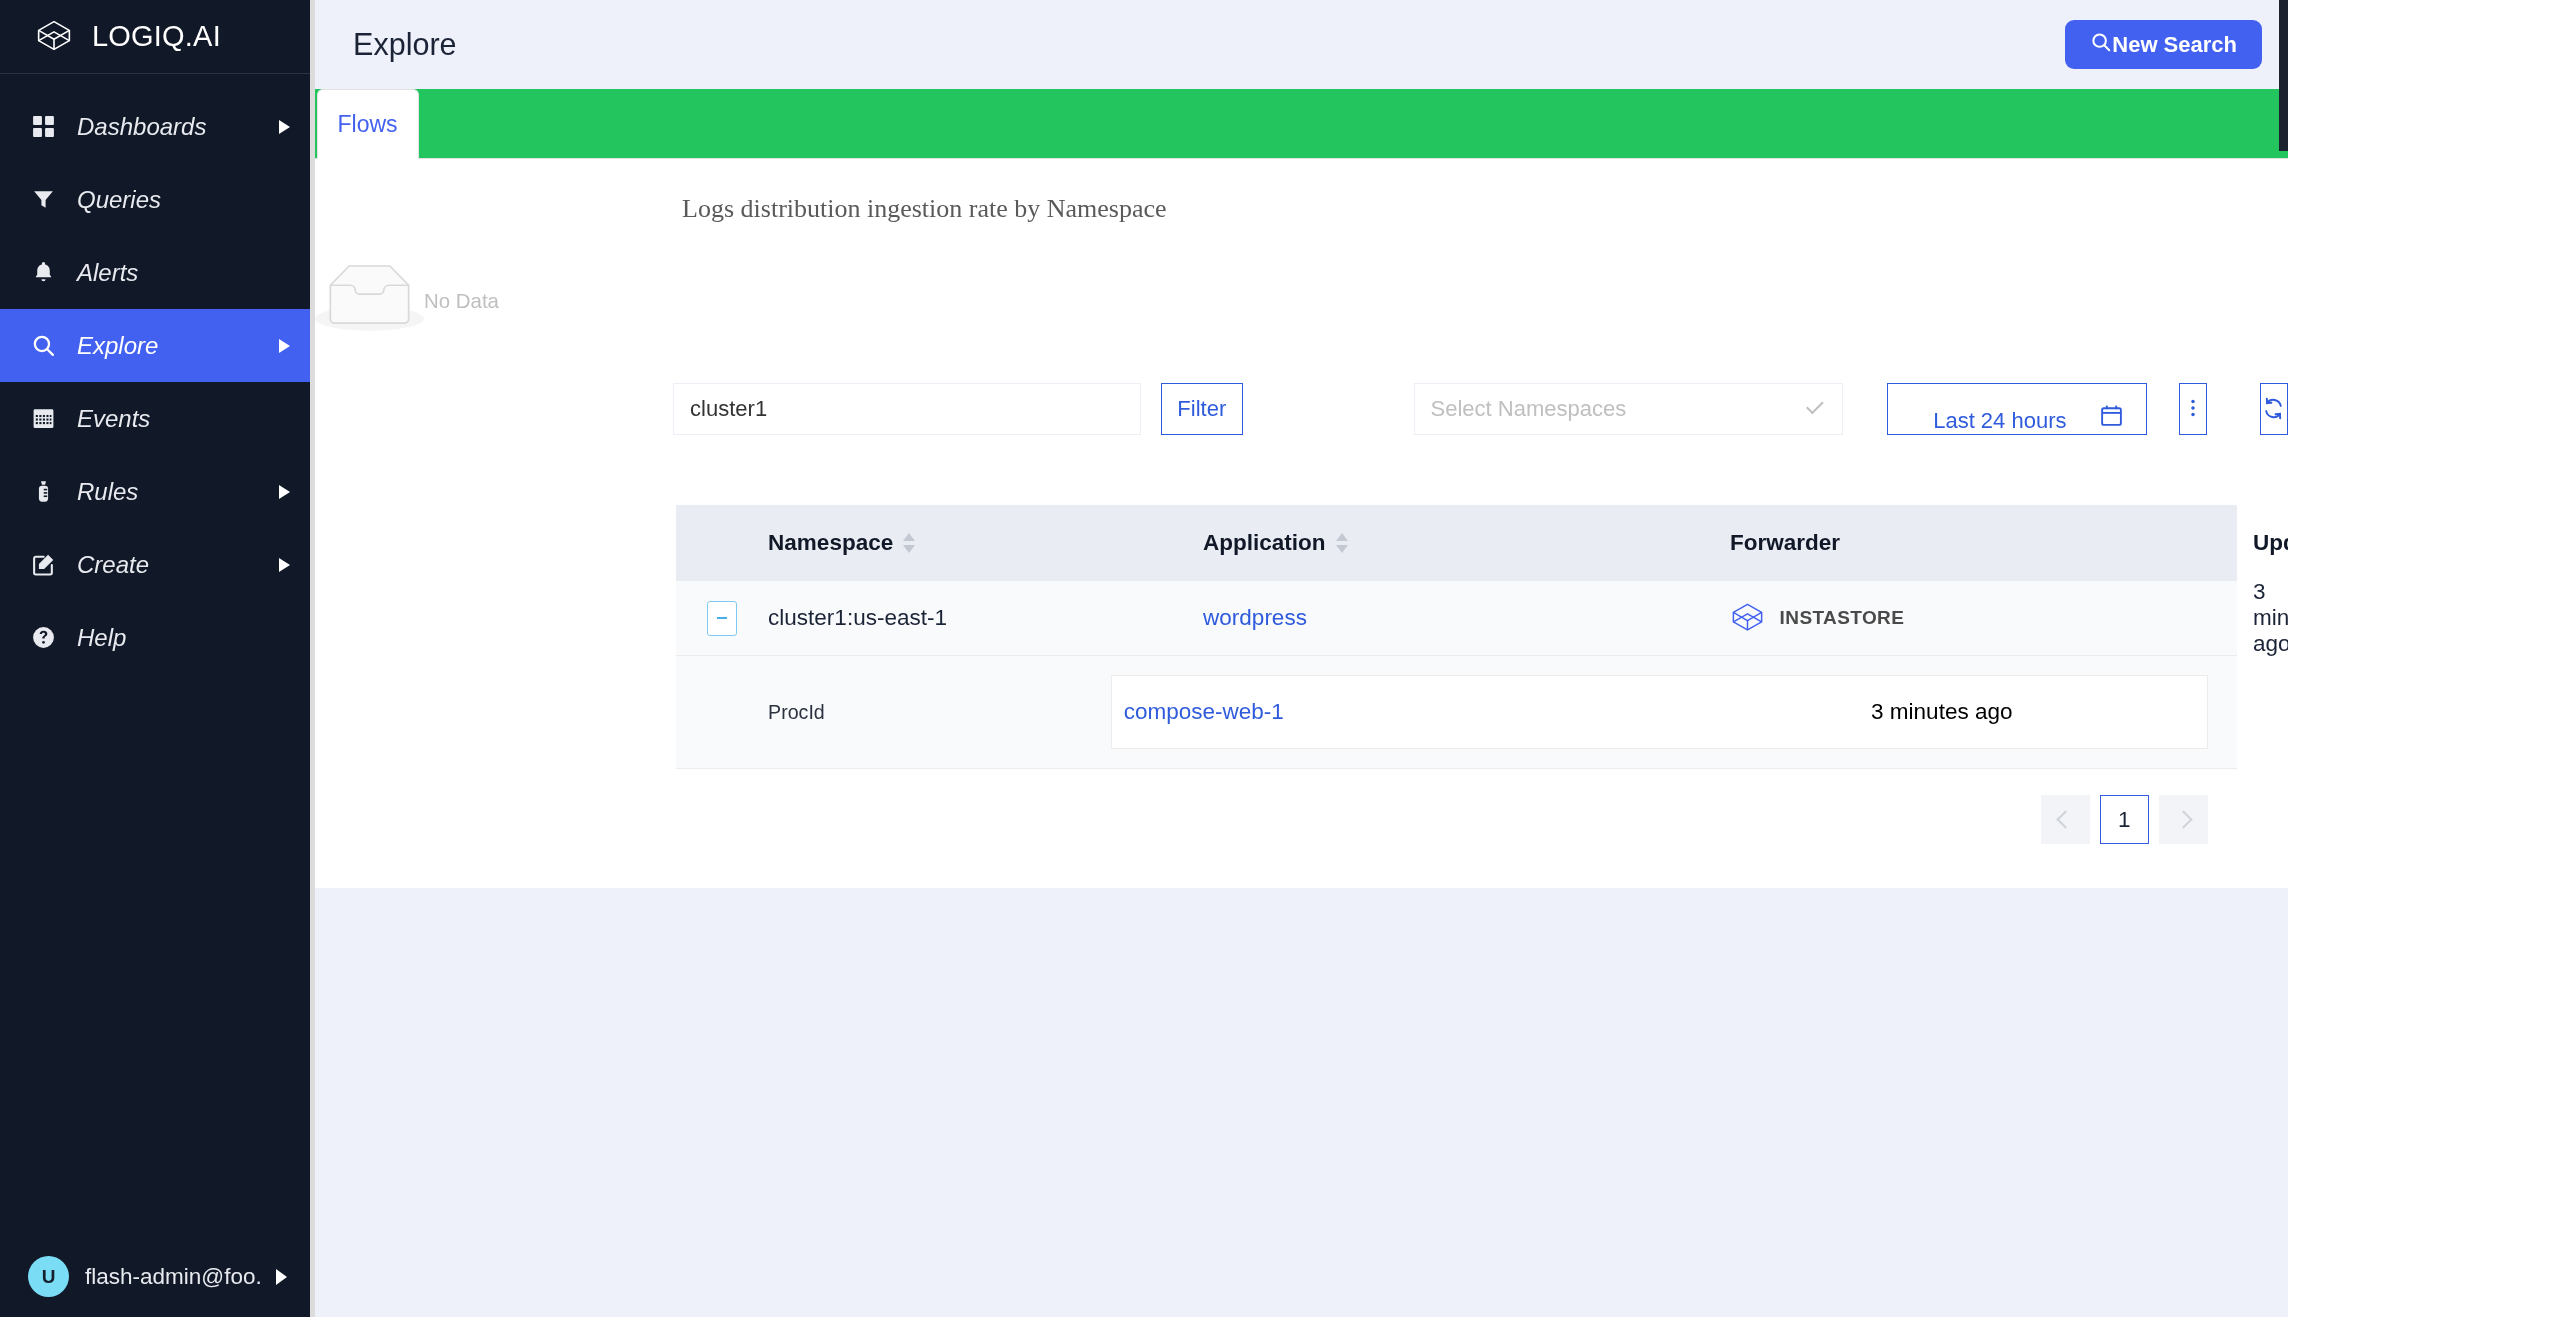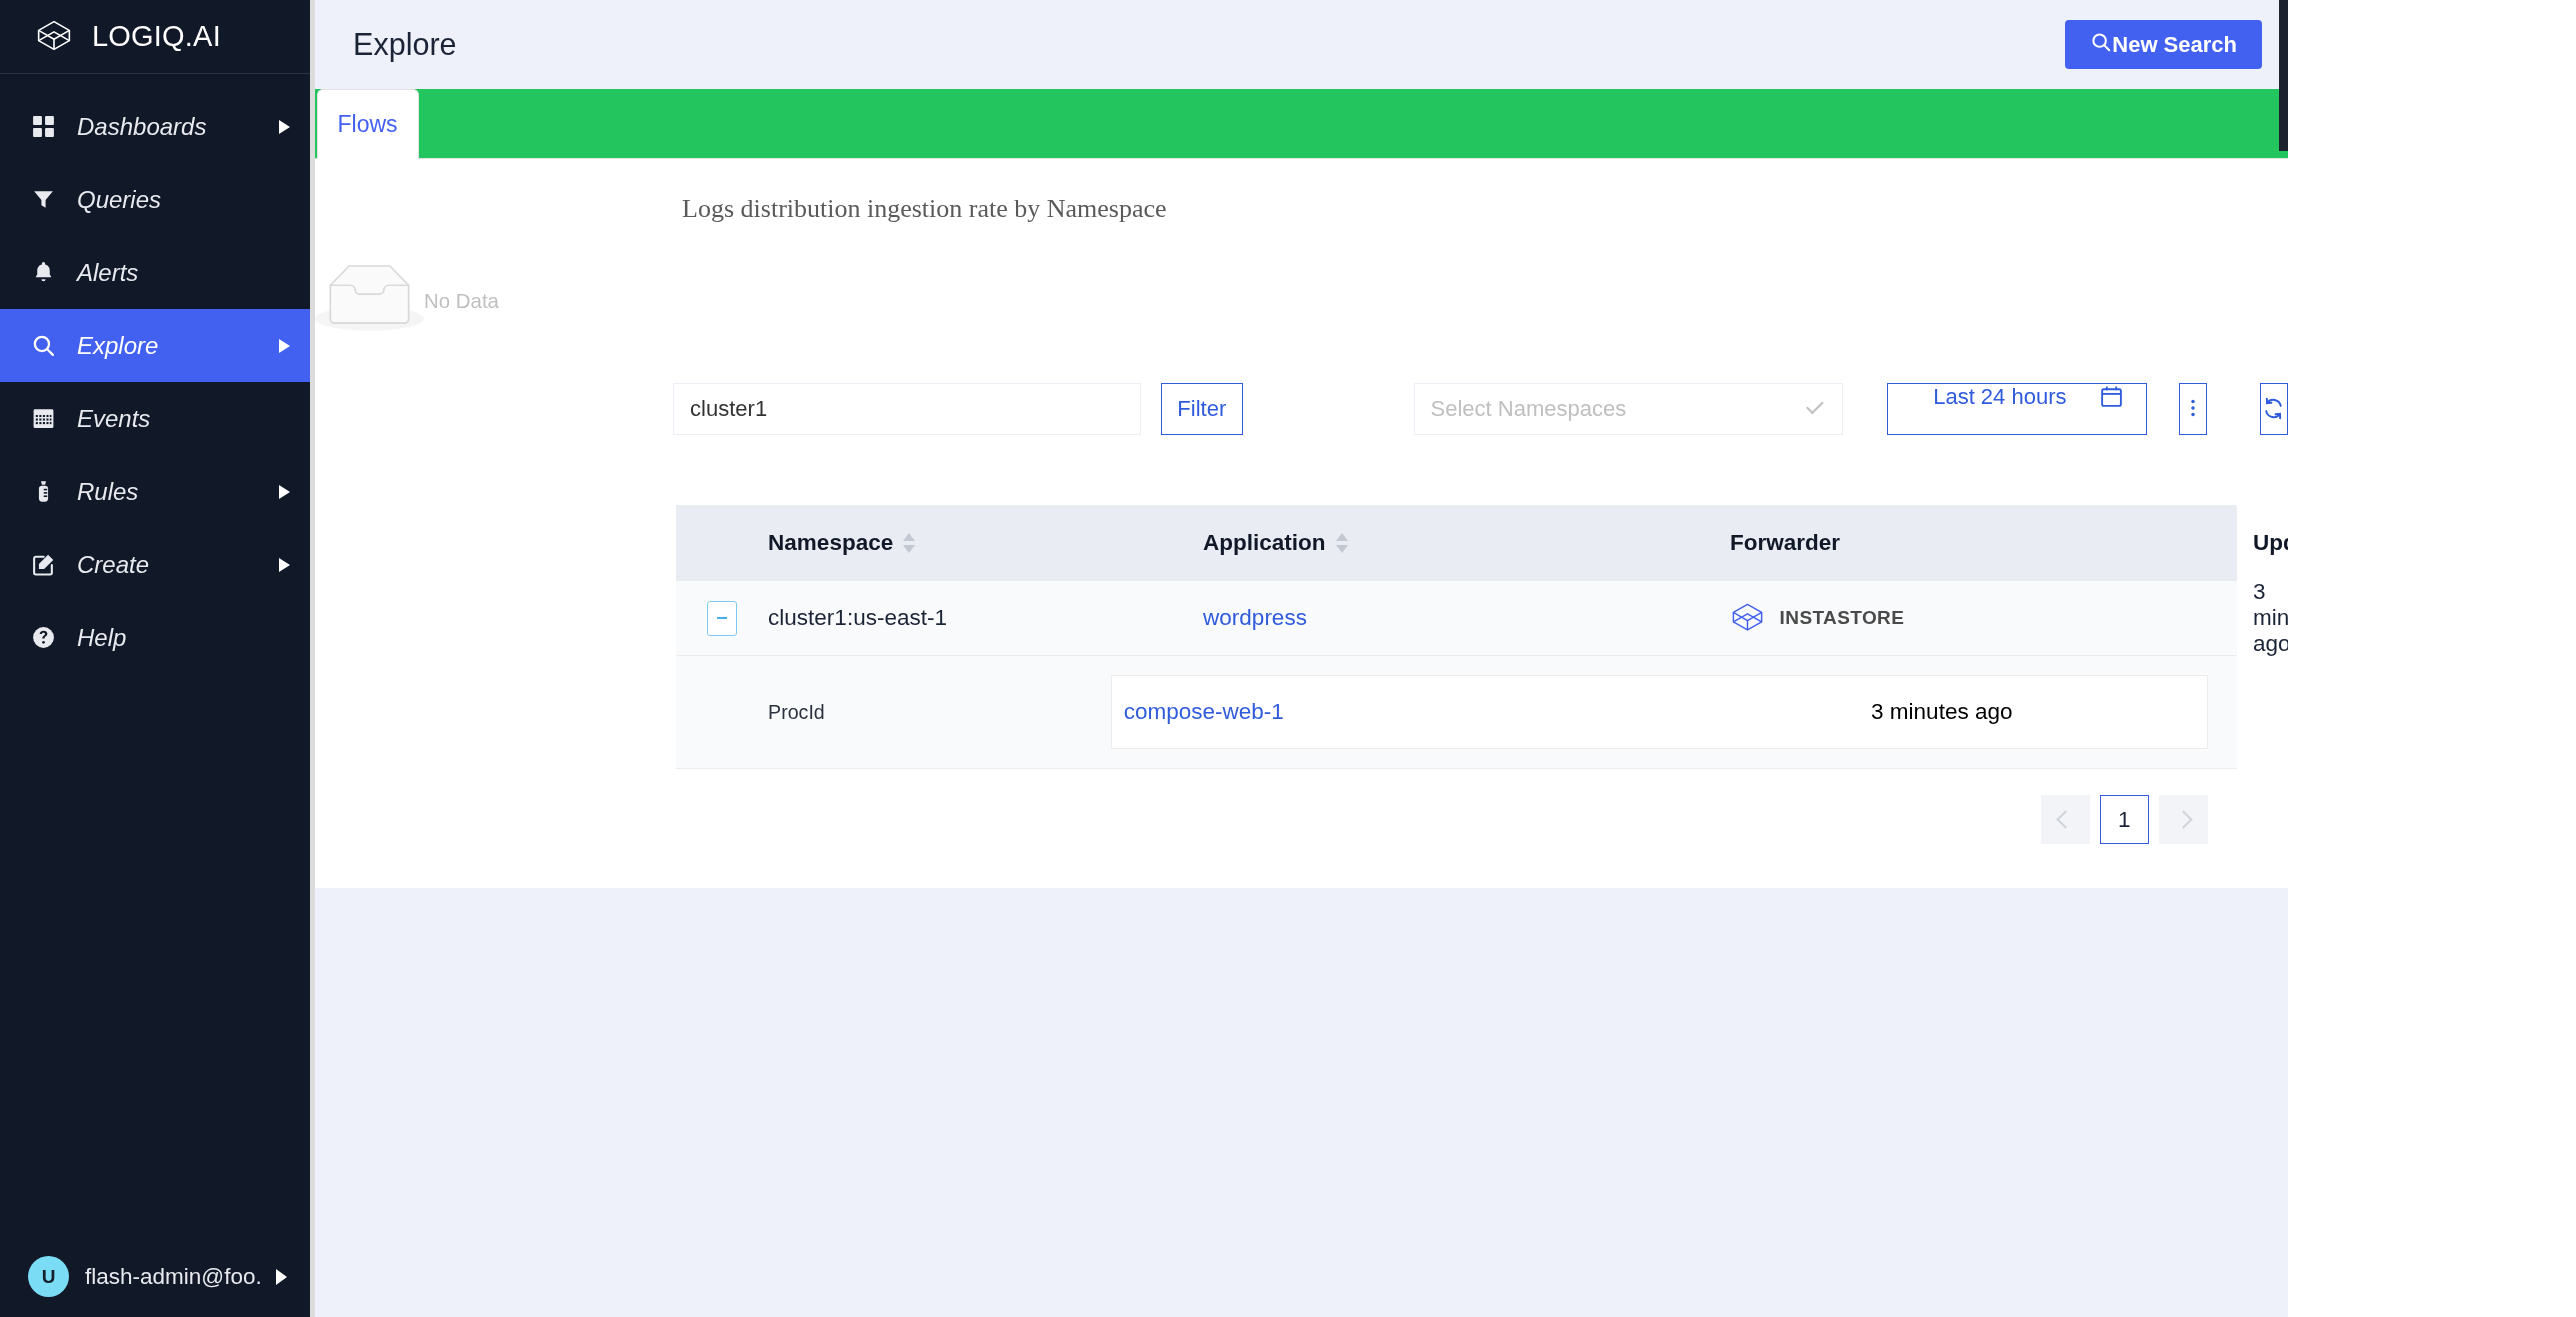--- a/index.html
+++ b/index.html
@@ -94,21 +94,21 @@
     padding: 0 26px 0 38px;
     flex: 0 0 89px;
   }
   .page-title { font-size: 30.5px; color: #1b2437; }
   .new-search-btn {
     background: #4361f0; color: #fff;
     height: 49px; padding: 0 25px;
     display: flex; align-items: center; 
     font-size: 22px; font-weight: bold;
     border: none; cursor: pointer;
-    border-radius: 4px;
+    border-radius: 9px;
   }
 
   .card {
     background: #ffffff;
     flex: 0 0 auto;
   }
   .tabstrip {
     height: 70px; background: #22c55e;
     display: flex; align-items: flex-end;
     border-bottom: 0.7px solid #e3e3e3;
@@ -175,21 +175,21 @@
   }
   .chev-down {
     width: 16px; height: 9.4px;
     border-left: 2.2px solid #bfbfbf; border-bottom: 2.2px solid #bfbfbf;
     transform: rotate(-45deg) translate(2.2px,-2.2px);
   }
   .date-btn {
     width: 373px; height: 52px;
     border: 1.5px solid #2f5bdc; background: #fff;
     color: #2f5bdc; font-size: 22px;
-    display: flex; align-items: flex-start; justify-content: space-between;
+    display: flex; align-items: flex-end; justify-content: space-between;
     padding: 0 22px 0 45px;
     cursor: pointer; margin-left: 40px;
   }
   .icon-btn {
     width: 44px; height: 52px;
     border: 1.5px solid #2f5bdc; background: #fff;
     color: #2f5bdc;
     display: flex; align-items: center; justify-content: center;
     cursor: pointer;
   }

